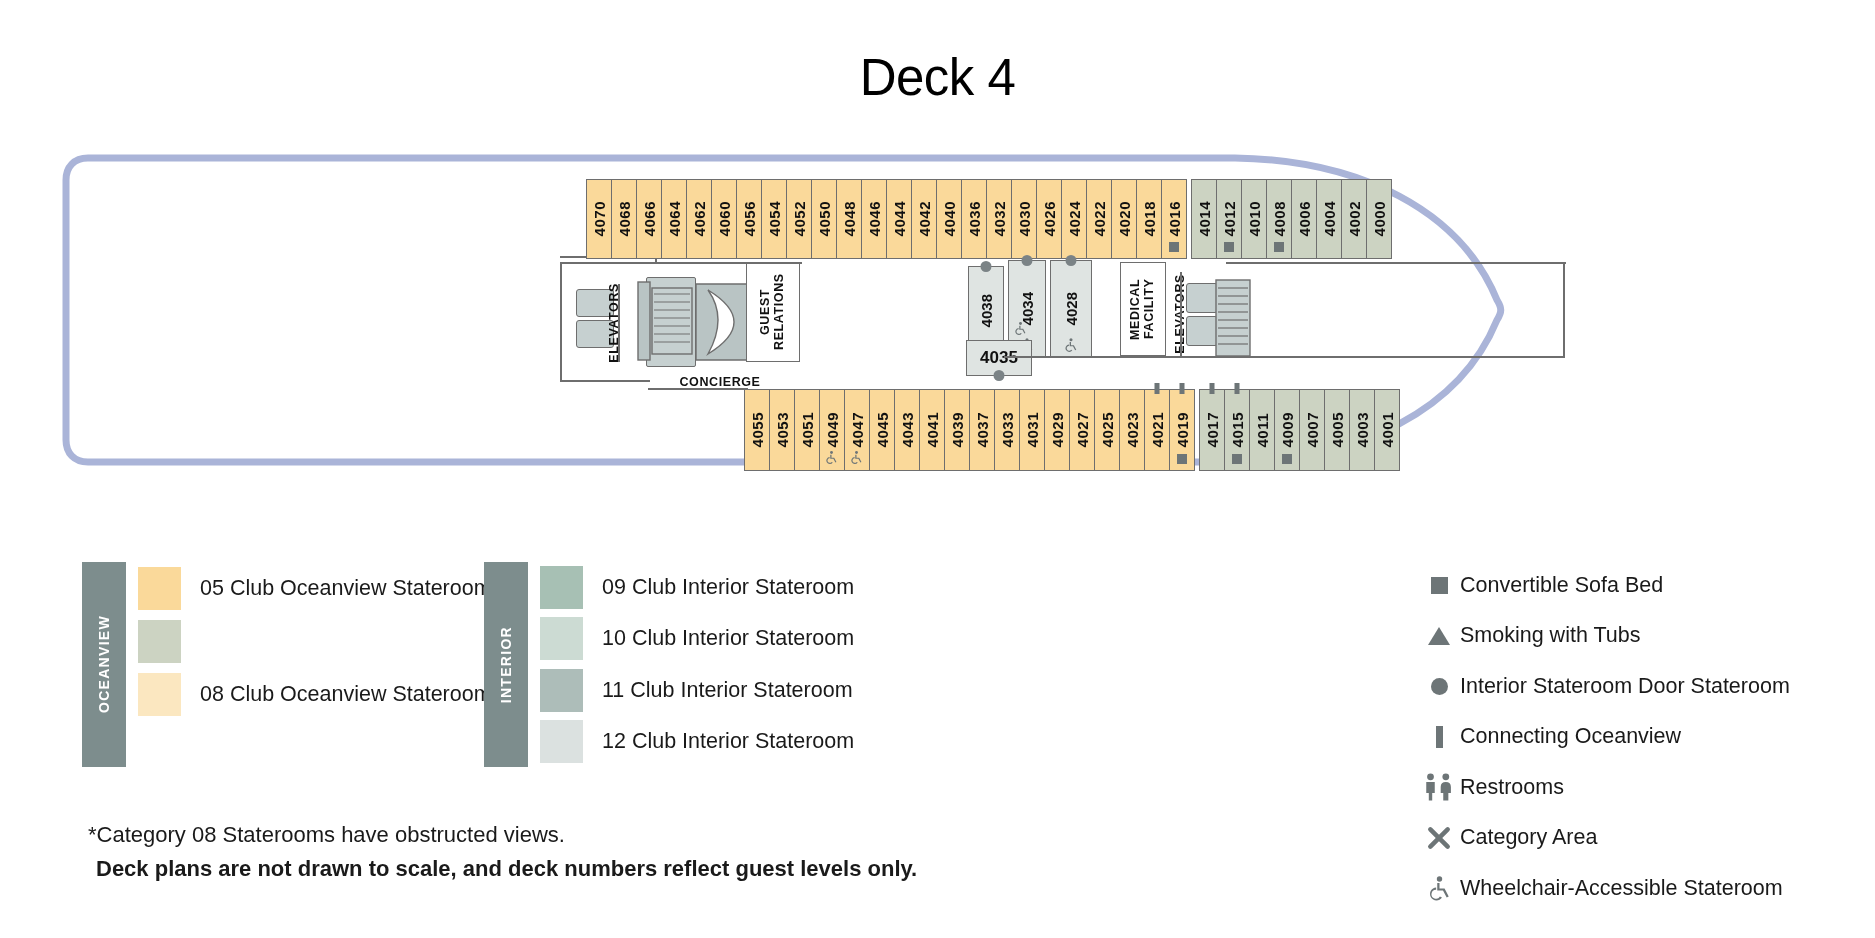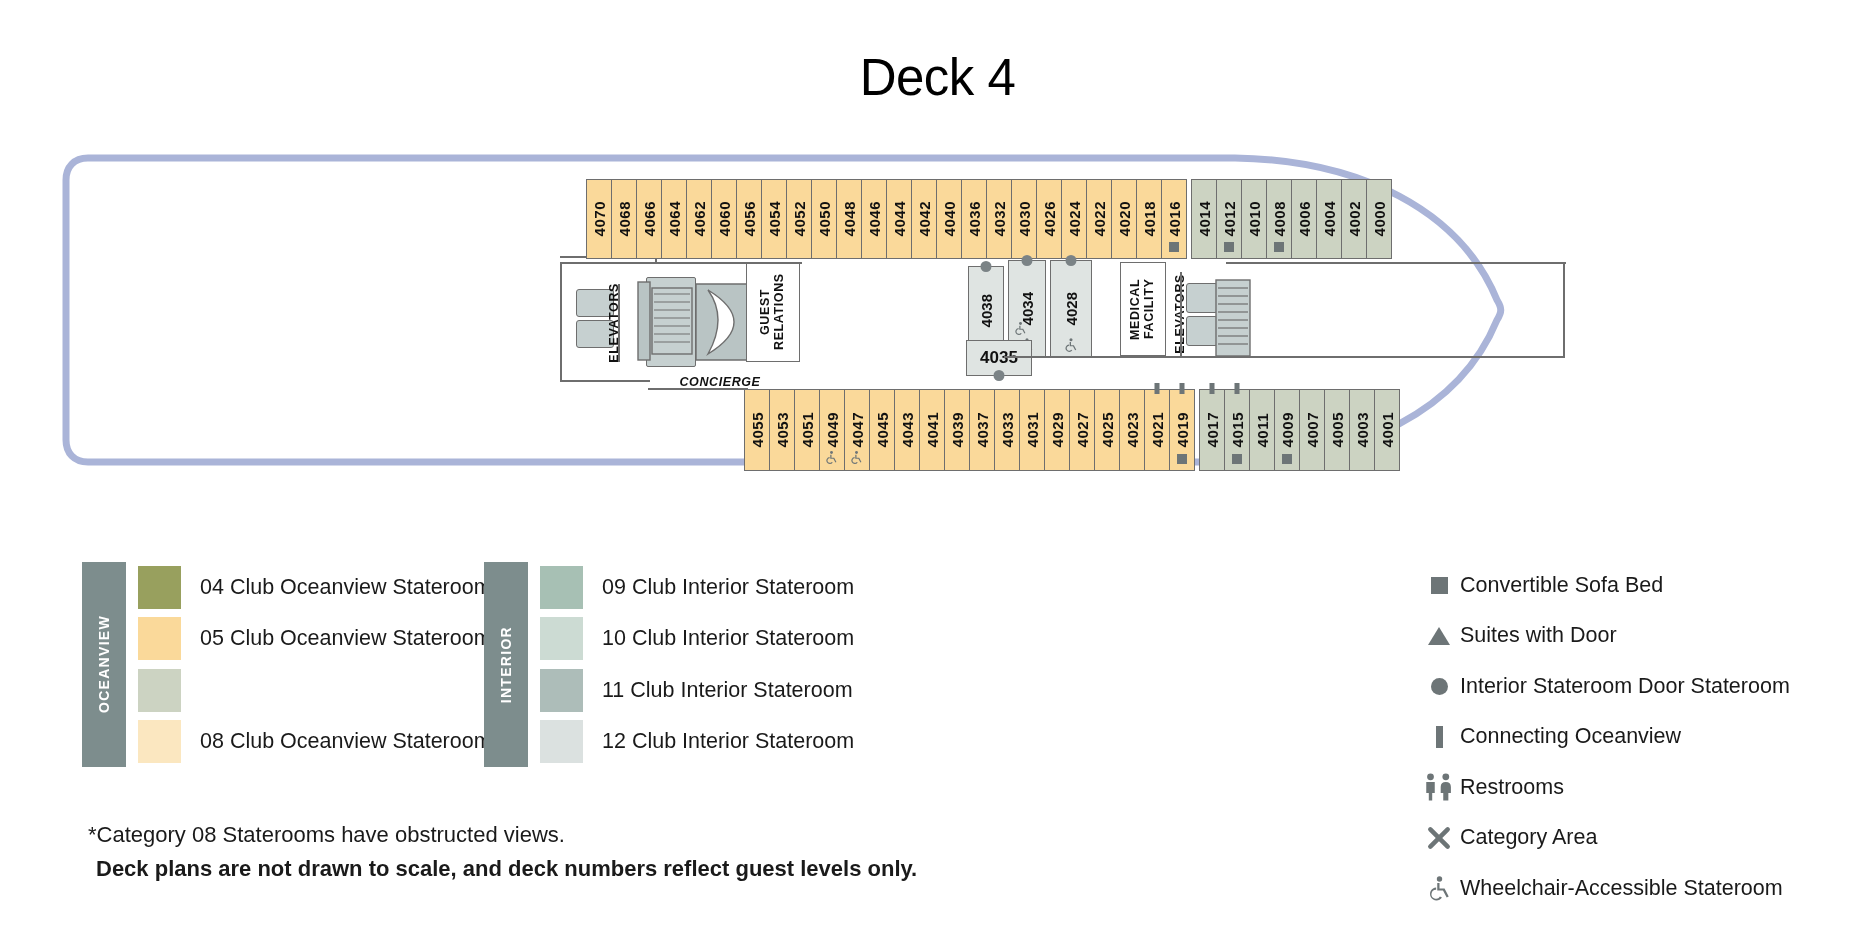--- a/index.html
+++ b/index.html
@@ -378,21 +378,21 @@
     <path d="M 78 18 q 20 28 0 64 q 26 -16 26 -32 q 0 -16 -26 -32 z" fill="#ffffff" stroke="#6e6e6e" stroke-width="1.4"></path>
   </svg>
 
   <div class="struct" style="left:746px; top:262px; width:54px; height:100px;">
     <div style="display:flex; align-items:center; justify-content:center; height:100%;">
       <span class="struct-label">GUEST RELATIONS</span>
     </div>
   </div>
   <div class="thinline hline" style="left:746px; top:262px; width:56px;"></div>
 
-  <div style="position:absolute; left:660px; top:372px; width:120px; text-align:center;font-style:italic;">
+  <div style="position:absolute; left:660px; top:372px; width:120px; text-align:center;">
     <span class="struct-label horiz">CONCIERGE</span>
   </div>
   <div class="thinline hline" style="left:648px; top:388px; width:100px;"></div>
 
   <div class="int-cabin" style="left:968px; top:266px; width:36px; height:90px;">
     <span class="num">4038</span>
     <span class="door-dot"></span>
   </div>
 
   <div class="int-cabin" style="left:1008px; top:260px; width:38px; height:98px;">
@@ -464,24 +464,20 @@
   <div class="thinline hline" style="left:1226px; top:262px; width:340px;"></div>
 
 </div>
 
 <div class="legend-group" style="left:82px; top:562px; height:205px;">
   <div class="cat-bar">
     <span>OCEANVIEW</span>
   </div>
   <div class="swatch-col" id="ov-items">
         <div class="legend-row">
-          <div class="swatch" style="background: rgb(152, 160, 94);"></div>
-          <div class="legend-text">04 Club Oceanview Stateroom</div>
-        </div>
-        <div class="legend-row">
           <div class="swatch" style="background: rgb(250, 217, 154);"></div>
           <div class="legend-text">05 Club Oceanview Stateroom</div>
         </div>
         <div class="legend-row">
           <div class="swatch" style="background: rgb(204, 211, 194);"></div>
         </div>
         <div class="legend-row">
           <div class="swatch" style="background: rgb(251, 231, 192);"></div>
           <div class="legend-text">08 Club Oceanview Stateroom *</div>
         </div>
@@ -516,21 +512,21 @@
       <div class="sym-row">
         <div class="sym-icon">
           <div style="width:17px;height:17px;background:#6d7577"></div>
         </div>
         <div class="sym-text">Convertible Sofa Bed</div>
       </div>
       <div class="sym-row">
         <div class="sym-icon">
           <div style="width:0;height:0;border-left:11px solid transparent;border-right:11px solid transparent;border-bottom:18px solid #6d7577"></div>
         </div>
-        <div class="sym-text">Suites with Door</div>
+        <div class="sym-text">Smoking with Tubs</div>
       </div>
       <div class="sym-row">
         <div class="sym-icon">
           <div style="width:17px;height:17px;border-radius:50%;background:#6d7577"></div>
         </div>
         <div class="sym-text">Interior Stateroom Door Stateroom</div>
       </div>
       <div class="sym-row">
         <div class="sym-icon">
           <div style="width:7px;height:22px;background:#6d7577"></div>

